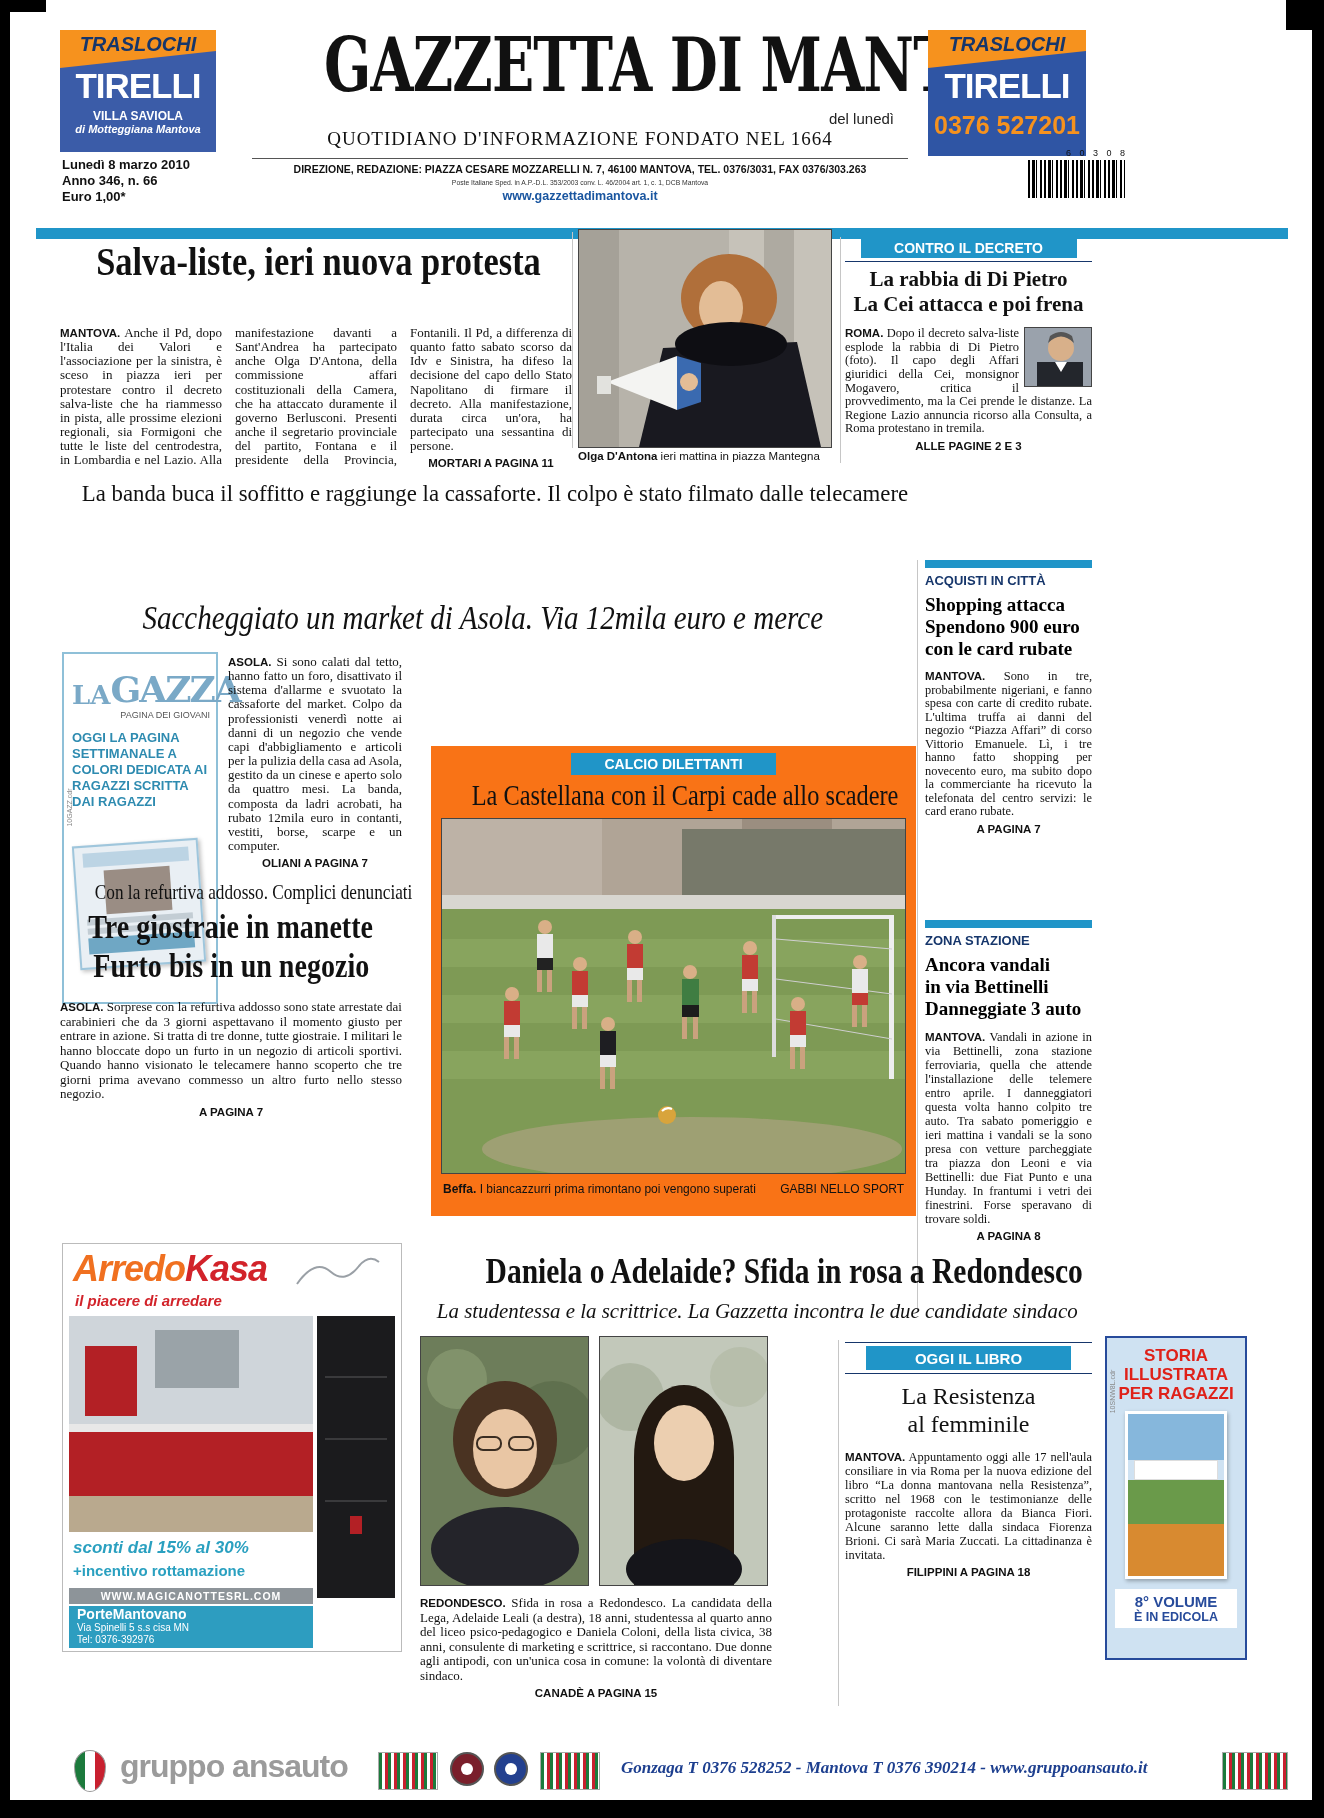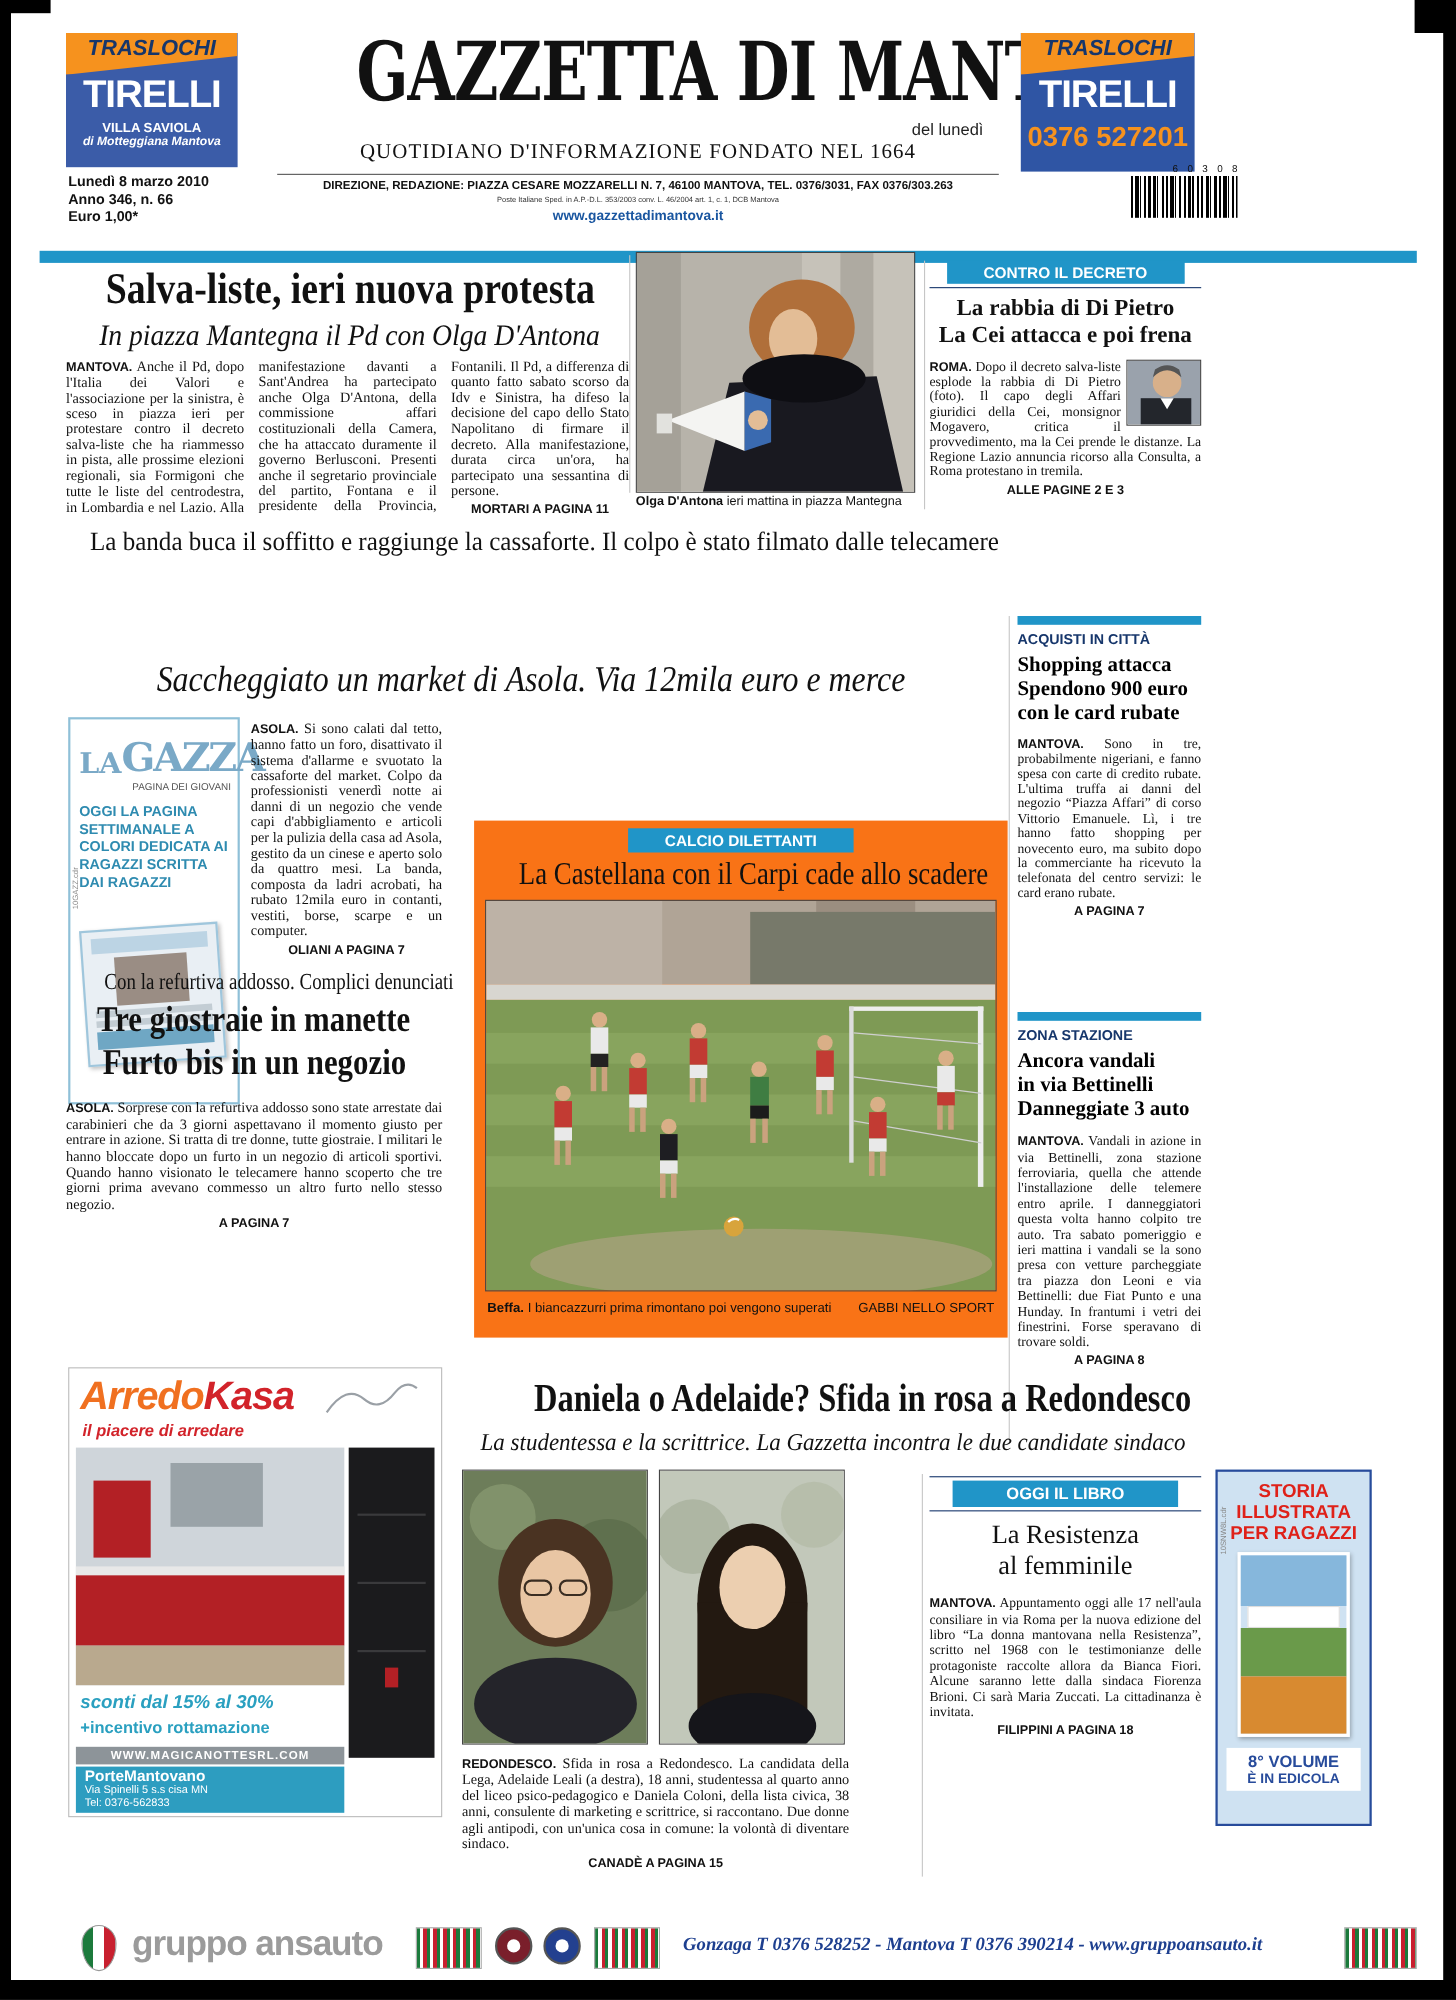--- a/index.html
+++ b/index.html
@@ -74,23 +74,20 @@
     <div class="sans" style="font-weight:bold;font-size:25px;color:#f6921e;margin-top:6px;">0376 527201</div>
   </div>
   <div class="abs sans" style="left:1028px;top:148px;width:100px;text-align:right;font-size:9px;letter-spacing:3px;">6 0 3 0 8</div>
   <div class="abs barcode" style="left:1028px;top:160px;width:97px;height:38px;"></div>
 
   <div class="abs tealbar" style="left:36px;top:228px;width:1252px;height:11px;"></div>
 
   <div class="abs ctr" style="left:60px;top:238px;width:516px;">
     <span class="cx" style="font-weight:bold;font-size:40px;transform:scaleX(.86);">Salva-liste, ieri nuova protesta</span>
   </div>
-  <div class="abs ctr" style="left:60px;top:290px;width:516px;">
-    <span class="cx" style="font-style:italic;font-size:27px;transform:scaleX(.93);">In piazza Mantegna il Pd con Olga D'Antona</span>
-  </div>
   <div class="abs bodytxt" style="left:60px;top:326px;width:512px;height:150px;column-count:3;column-gap:13px;">
     <span class="dl">MANTOVA.</span><span> Anche il Pd, dopo l'Italia dei Valori e l'associazione per la sinistra, è sceso in piazza ieri per protestare contro il decreto salva-liste che ha riammesso in pista, alle prossime elezioni regionali, sia Formigoni che tutte le liste del centrodestra, in Lombardia e nel Lazio. Alla manifestazione davanti a Sant'Andrea ha partecipato anche Olga D'Antona, della commissione affari costituzionali della Camera, che ha attaccato duramente il governo Berlusconi. Presenti anche il segretario provinciale del partito, Fontana e il presidente della Provincia, Fontanili. Il Pd, a differenza di quanto fatto sabato scorso da Idv e Sinistra, ha difeso la decisione del capo dello Stato Napolitano di firmare il decreto. Alla manifestazione, durata circa un'ora, ha partecipato una sessantina di persone.</span>
     <div class="byline">MORTARI A PAGINA 11</div>
   </div>
   <div class="vr" style="left:572px;top:232px;height:216px;"></div>
 
   <svg class="abs photoframe" style="left:578px;top:229px;" width="252" height="217" viewBox="0 0 252 217">
     <rect width="252" height="217" fill="#b7b3aa"></rect>
     <rect x="150" width="102" height="217" fill="#c6c2b9"></rect>
     <rect x="185" width="30" height="217" fill="#aeaaa1"></rect>
@@ -325,21 +322,21 @@
       <div style="height:2px;background:#3a3a3c;margin:60px 8px 0;"></div>
       <div style="height:2px;background:#3a3a3c;margin:60px 8px 0;"></div>
       <div style="width:12px;height:18px;background:#b32025;margin:14px auto 0;"></div>
     </div>
     <div class="abs sans" style="left:10px;top:294px;font-weight:bold;font-style:italic;font-size:17px;color:#2aa0c0;">sconti dal 15% al 30%</div>
     <div class="abs sans" style="left:10px;top:318px;font-weight:bold;font-size:15px;color:#2aa0c0;">+incentivo rottamazione</div>
     <div class="abs sans ctr" style="left:6px;top:344px;width:244px;height:16px;background:#8d9499;color:#fff;font-weight:bold;font-size:10.5px;letter-spacing:1px;line-height:16px;">WWW.MAGICANOTTESRL.COM</div>
     <div class="abs sans" style="left:6px;top:362px;width:244px;height:42px;background:#2d9dc0;color:#fff;padding-left:8px;box-sizing:border-box;">
       <div style="font-weight:bold;font-size:14px;line-height:16px;">PorteMantovano</div>
       <div style="font-size:10px;line-height:12px;">Via Spinelli 5 s.s cisa MN</div>
-      <div style="font-size:10px;line-height:12px;">Tel: 0376-562833</div>
+      <div style="font-size:10px;line-height:12px;">Tel: 0376-392976</div>
     </div>
   </div>
 
   <div class="abs ctr" style="left:420px;top:1250px;width:672px;">
     <span class="cx" style="font-weight:bold;font-size:36px;transform:scaleX(.82);">Daniela o Adelaide? Sfida in rosa a Redondesco</span>
   </div>
   <div class="abs ctr" style="left:420px;top:1298px;width:672px;">
     <span class="cx" style="font-style:italic;font-size:22px;transform:scaleX(.95);">La studentessa e la scrittrice. La Gazzetta incontra le due candidate sindaco</span>
   </div>
 

